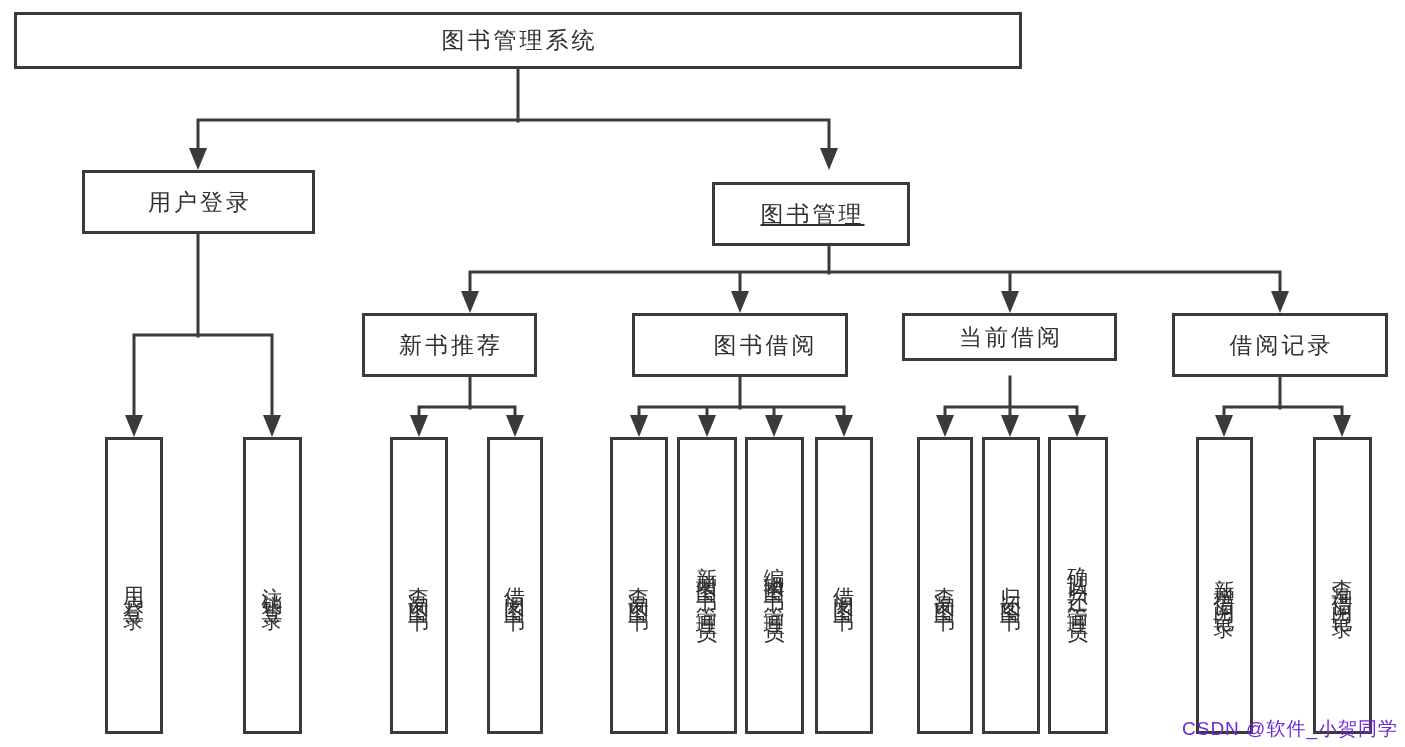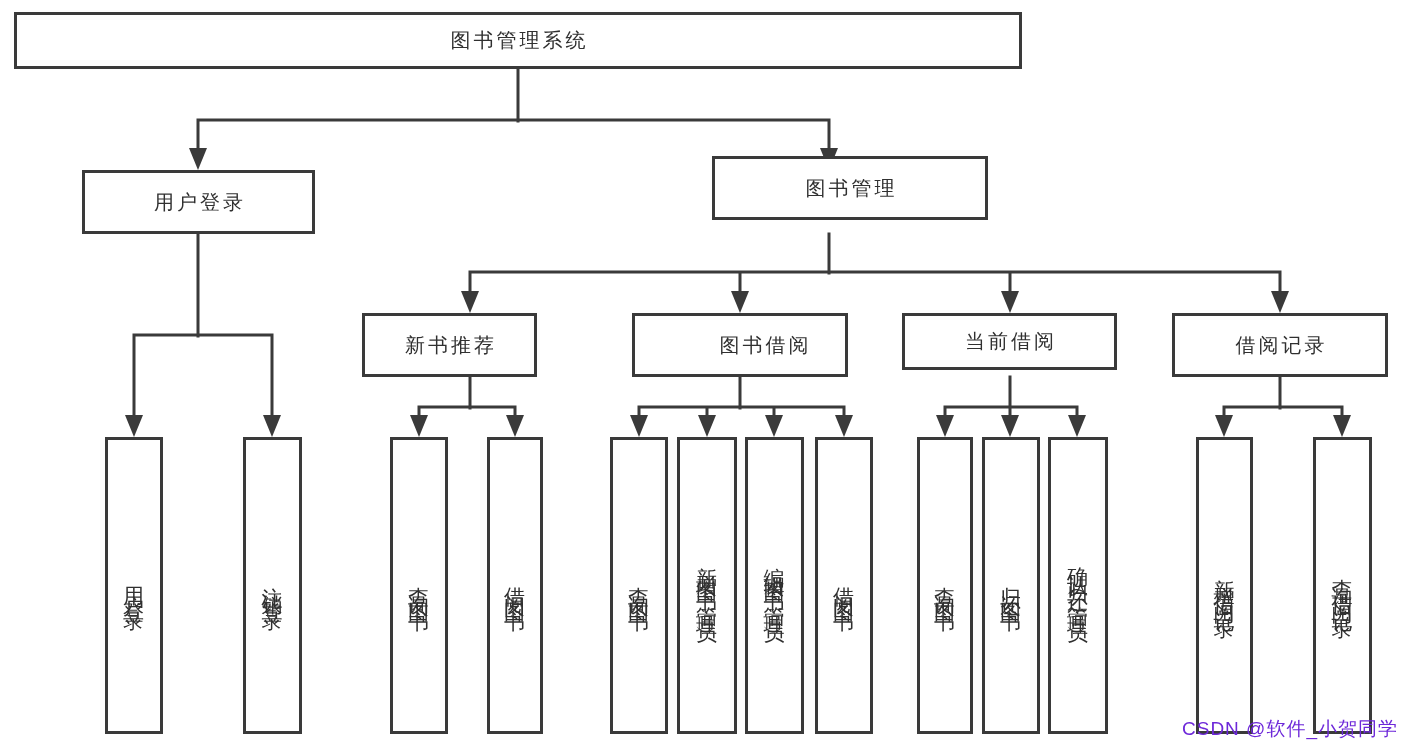--- a/index.html
+++ b/index.html
@@ -19,21 +19,21 @@
   }
   .node {
     position: absolute;
     box-sizing: border-box;
     background: #ffffff;
     border: 3px solid #3a3a3a;
     display: flex;
     align-items: center;
     justify-content: center;
     color: #303030;
-    font-size: 20px;
+    font-size: 23px;
     z-index: 2;
   }
   .hnode { letter-spacing: 3px; text-indent: 3px; }
   .leaf {
     writing-mode: vertical-rl;
     -webkit-writing-mode: vertical-rl;
     text-orientation: mixed;
     letter-spacing: 8px;
     font-size: 21px;
     line-height: 1;
@@ -81,25 +81,25 @@
       <polygon points="1001,415 1019,415 1010,437"></polygon>
       <polygon points="1068,415 1086,415 1077,437"></polygon>
       <polygon points="1215,415 1233,415 1224,437"></polygon>
       <polygon points="1333,415 1351,415 1342,437"></polygon>
     </g>
   </svg>
 
   <div class="node hnode" style="left:14px; top:12px; width:1008px; height:57px;">图书管理系统</div>
 
   <div class="node hnode" style="left:82px; top:170px; width:233px; height:64px;">用户登录</div>
-  <div class="node hnode" style="left:712px; top:156px; width:276px; height:64px;">图书管理</div>
+  <div class="node hnode" style="left:712px; top:182px; width:198px; height:64px;text-decoration:underline;">图书管理</div>
 
   <div class="node hnode" style="left:362px; top:313px; width:175px; height:64px;">新书推荐</div>
   <div class="node hnode" style="left:632px; top:313px; width:216px; height:64px;padding-left:48px;">图书借阅</div>
-  <div class="node hnode" style="left:902px; top:313px; width:215px; height:57px;">当前借阅</div>
+  <div class="node hnode" style="left:902px; top:313px; width:215px; height:48px;">当前借阅</div>
   <div class="node hnode" style="left:1172px; top:313px; width:216px; height:64px;">借阅记录</div>
 
   <div class="node leaf" style="left:105px; top:437px; width:58px; height:297px;">用户登录</div>
   <div class="node leaf" style="left:243px; top:437px; width:59px; height:297px;">注销登录</div>
 
   <div class="node leaf" style="left:390px; top:437px; width:58px; height:297px;">查询图书</div>
   <div class="node leaf" style="left:487px; top:437px; width:56px; height:297px;">借阅图书</div>
 
   <div class="node leaf" style="left:610px; top:437px; width:58px; height:297px;">查询图书</div>
   <div class="node leaf" style="left:677px; top:437px; width:60px; height:297px;">新增图书（管理员）</div>

